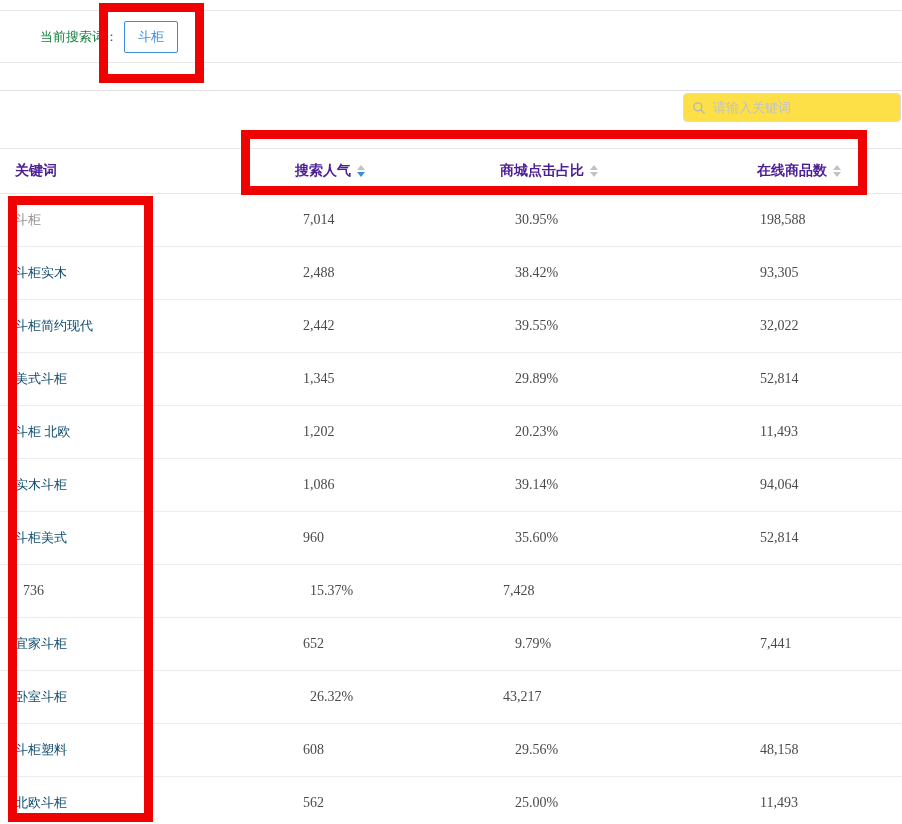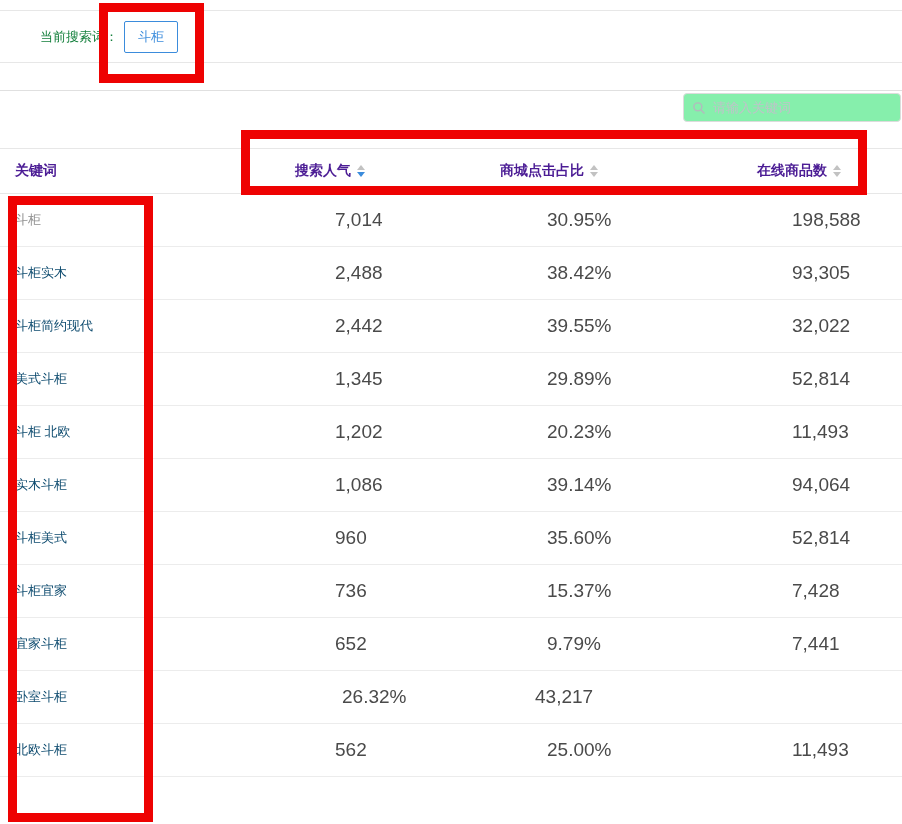--- a/index.html
+++ b/index.html
@@ -25,21 +25,21 @@
   .term-tag {
     margin-left:6px;
     border:1px solid #3b8cdc; color:#3b8cdc; background:#fff;
     font-size:13px; padding:6px 13px; border-radius:2px;
     cursor:pointer; display:inline-block;
   }
 
   
   .searchbox {
     position:absolute; left:683px; top:93px; width:218px; height:29px;
-    border:1px solid #dcdcdc; border-radius:4px; background:#86efac;
+    border:1px solid #dcdcdc; border-radius:4px; background:#fde047;
     display:flex; align-items:center; padding:0 8px;
   }
   .search-icon { width:14px; height:14px; flex:0 0 auto; margin-right:7px; }
   .searchbox input {
     border:none; outline:none; flex:1 1 auto; min-width:0;
     font-size:13px; color:#555; background:transparent;
     font-family:"Liberation Sans","DejaVu Sans",sans-serif;
   }
   .searchbox input::placeholder { color:#bfc3c9; }
 
@@ -70,22 +70,22 @@
     border-left:4px solid transparent; border-right:4px solid transparent;
     border-top:5px solid #c2c2c2;
   }
   .tri-down.active { border-top-color:#3b8cdc; }
 
   .tbody .trow { height:53px; border-bottom:1px solid #ececec; background:#fff; }
   .kw-cell { font-size:13px; }
   .kw-link { color:#0c4a6e; cursor:pointer; }
   .kw-plain { color:#8f8f8f; }
   .num-cell {
-    font-family:Liberation Sans, sans-serif;
-    font-size:19px; color:#4a4a4a;margin-left:32px;
+    font-family:Liberation Serif, serif;
+    font-size:14px; color:#4a4a4a;
   }
   .num-cell.c2 { padding-left:8px; }
   .num-cell.c3 { padding-left:15px; }
   .num-cell.c4 { padding-left:3px; }
 
   
   .anno {
     position:absolute; border:9px solid #ee0202;
     background:transparent; z-index:10; pointer-events:none;
   }
@@ -184,39 +184,44 @@
   </div>
 
   <div class="trow">
     <div class="kw-cell kw-link">斗柜美式</div>
     <div class="num-cell c2">960</div>
     <div class="num-cell c3">35.60%</div>
     <div class="num-cell c4">52,814</div>
   </div>
 
   <div class="trow">
-    <div class="kw-cell kw-link">斗柜宜家</div>
     <div class="num-cell c2">736</div>
     <div class="num-cell c3">15.37%</div>
     <div class="num-cell c4">7,428</div>
   </div>
 
   <div class="trow">
     <div class="kw-cell kw-link">宜家斗柜</div>
     <div class="num-cell c2">652</div>
     <div class="num-cell c3">9.79%</div>
     <div class="num-cell c4">7,441</div>
   </div>
 
   <div class="trow">
     <div class="kw-cell kw-link">卧室斗柜</div>
     <div class="num-cell c3">26.32%</div>
     <div class="num-cell c4">43,217</div>
   </div>
 
+  <div class="trow">
+    <div class="kw-cell kw-link">斗柜塑料</div>
+    <div class="num-cell c2">608</div>
+    <div class="num-cell c3">29.56%</div>
+    <div class="num-cell c4">48,158</div>
+  </div>
 
   <div class="trow">
     <div class="kw-cell kw-link">北欧斗柜</div>
     <div class="num-cell c2">562</div>
     <div class="num-cell c3">25.00%</div>
     <div class="num-cell c4">11,493</div>
   </div>
 </div>
 </div>
 

